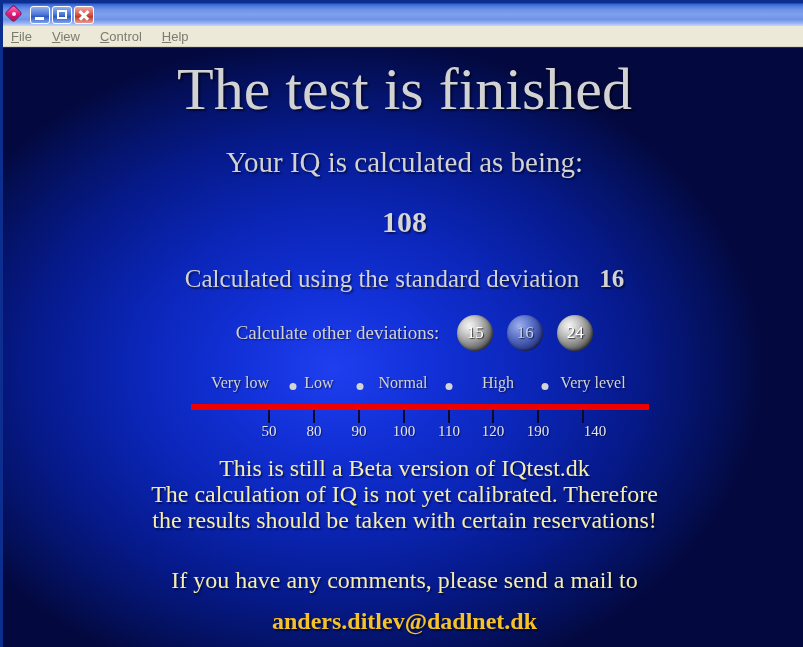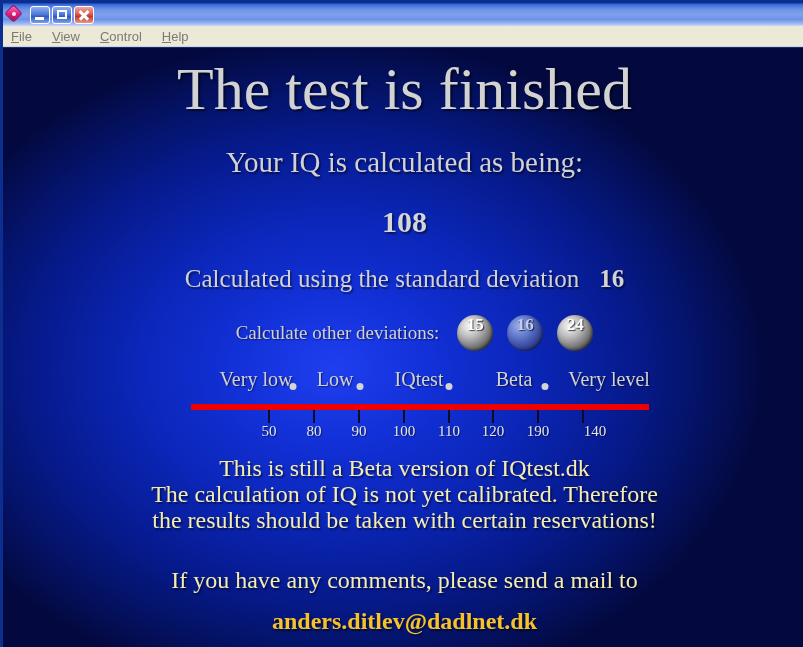--- a/index.html
+++ b/index.html
@@ -227,26 +227,26 @@
     margin-right: 18px;
     white-space: nowrap;
     margin-left: 20px;
   }
   .sphere {
     width: 36px;
     height: 36px;
     border-radius: 50%;
     margin-right: 14px;
     display: flex;
+    align-items: center;
     justify-content: center;
     font-size: 17px;
     cursor: pointer;
     position: relative;
     flex: none;
-    font-weight: bold;
   }
   .sphere:last-child { margin-right: 0; }
   .sphere.silver {
     background: radial-gradient(circle at 34% 30%,
       #f4f4f4 0%, #dcdcdc 16%, #b4b4b4 36%, #7d7d7d 60%, #3a3a3a 84%, #151515 100%);
     box-shadow: inset -1px -1px 3px rgba(0,0,0,0.5);
   }
   .sphere.blue {
     background: radial-gradient(circle at 34% 30%,
       #9fb0e8 0%, #8094de 16%, #5c73c8 36%, #38499e 62%, #1c2663 86%, #0c1240 100%);
@@ -262,27 +262,26 @@
 
   
   .scale {
     position: absolute;
     left: 0; top: 315px;
     width: 803px;
     height: 80px;
   }
   .scale-cat {
     position: absolute;
-    font-size: 20px;
+    font-size: 16px;
     color: #d2d2d2;
     text-shadow: 1.2px 1.2px 1.2px rgba(0,0,0,0.5);
     white-space: nowrap;
     transform: translateX(-50%);
-    top: 5px;
-    margin-left: 16px;
+    top: 11px;
   }
   .scale-dot {
     position: absolute;
     width: 7px; height: 7px;
     border-radius: 50%;
     background: #d4d4d4;
     top: 20px;
     transform: translateX(-50%);
   }
   .redbar {
@@ -397,22 +396,22 @@
       </div>
       <div class="sphere silver">
         <span class="serif">24</span>
       </div>
     </div>
 
     <div class="scale">
 
       <div class="scale-cat serif" style="left:237px">Very low</div>
       <div class="scale-cat serif" style="left:316px">Low</div>
-      <div class="scale-cat serif" style="left:400px">IQtest</div>
-      <div class="scale-cat serif" style="left:495px">Beta</div>
+      <div class="scale-cat serif" style="left:400px">Normal</div>
+      <div class="scale-cat serif" style="left:495px">High</div>
       <div class="scale-cat serif" style="left:590px">Very level</div>
 
       <div class="scale-dot" style="left:290px"></div>
       <div class="scale-dot" style="left:357px"></div>
       <div class="scale-dot" style="left:446px"></div>
       <div class="scale-dot" style="left:542px"></div>
 
       <div class="redbar"></div>
 
       <div class="tick" style="left:266px"></div>

